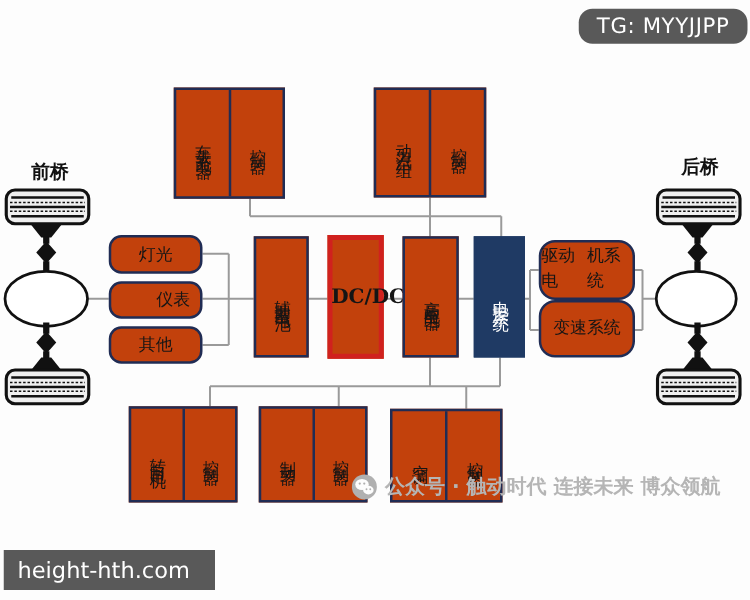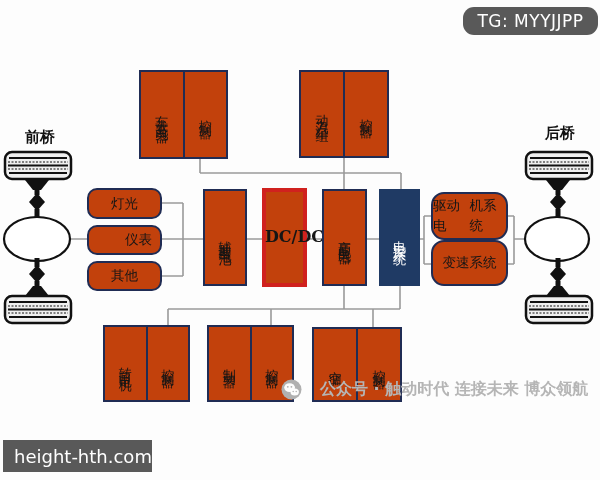--- a/index.html
+++ b/index.html
@@ -18,23 +18,23 @@
   .htext{font-size:13.5px;font-family:"DejaVu Serif","Liberation Serif",serif;}
   .two-line{display:flex;flex-direction:row;align-items:flex-end;line-height:1.45;
             font-size:13.5px;font-family:"DejaVu Serif","Liberation Serif",serif;}
   #dcdc{border:4.5px solid #d0211e;}
   #dcdc .two-line{font-size:16px;font-weight:bold;line-height:1.4;margin-left:20px;}
   #ecu{background:#1f3a64;border-color:#1f3a64;color:#fff;}
   .axle-label{position:absolute;z-index:1;width:52px;text-align:center;font-size:15px;font-weight:bold;
               color:#111;font-family:"DejaVu Serif","Liberation Serif",serif;}
   #badge{position:absolute;left:463px;top:7px;width:135px;height:28px;background:#595959;color:#fff;
          z-index:3;display:flex;align-items:center;justify-content:center;font-size:17px;letter-spacing:.5px;border-radius:11px;}
-  #site-tag{position:absolute;left:3px;top:440px;width:149px;height:32px;background:#595959;color:#fff;
+  #site-tag{position:absolute;left:3px;top:440px;width:169px;height:32px;background:#595959;color:#fff;
             z-index:3;display:flex;align-items:center;padding-left:11px;box-sizing:border-box;font-size:18px;}
-  #watermark{position:absolute;left:281px;top:379px;z-index:4;display:flex;align-items:center;gap:18px;
+  #watermark{position:absolute;left:281px;top:379px;z-index:4;display:flex;align-items:center;gap:6px;
              color:#b5b5b5;font-size:16px;font-weight:bold;white-space:nowrap;}
 </style>
 </head>
 <body>
 
 <div id="canvas">
 
   <svg id="wires" width="600" height="480" viewBox="0 0 600 480">
     <defs>
       <g id="tire">

